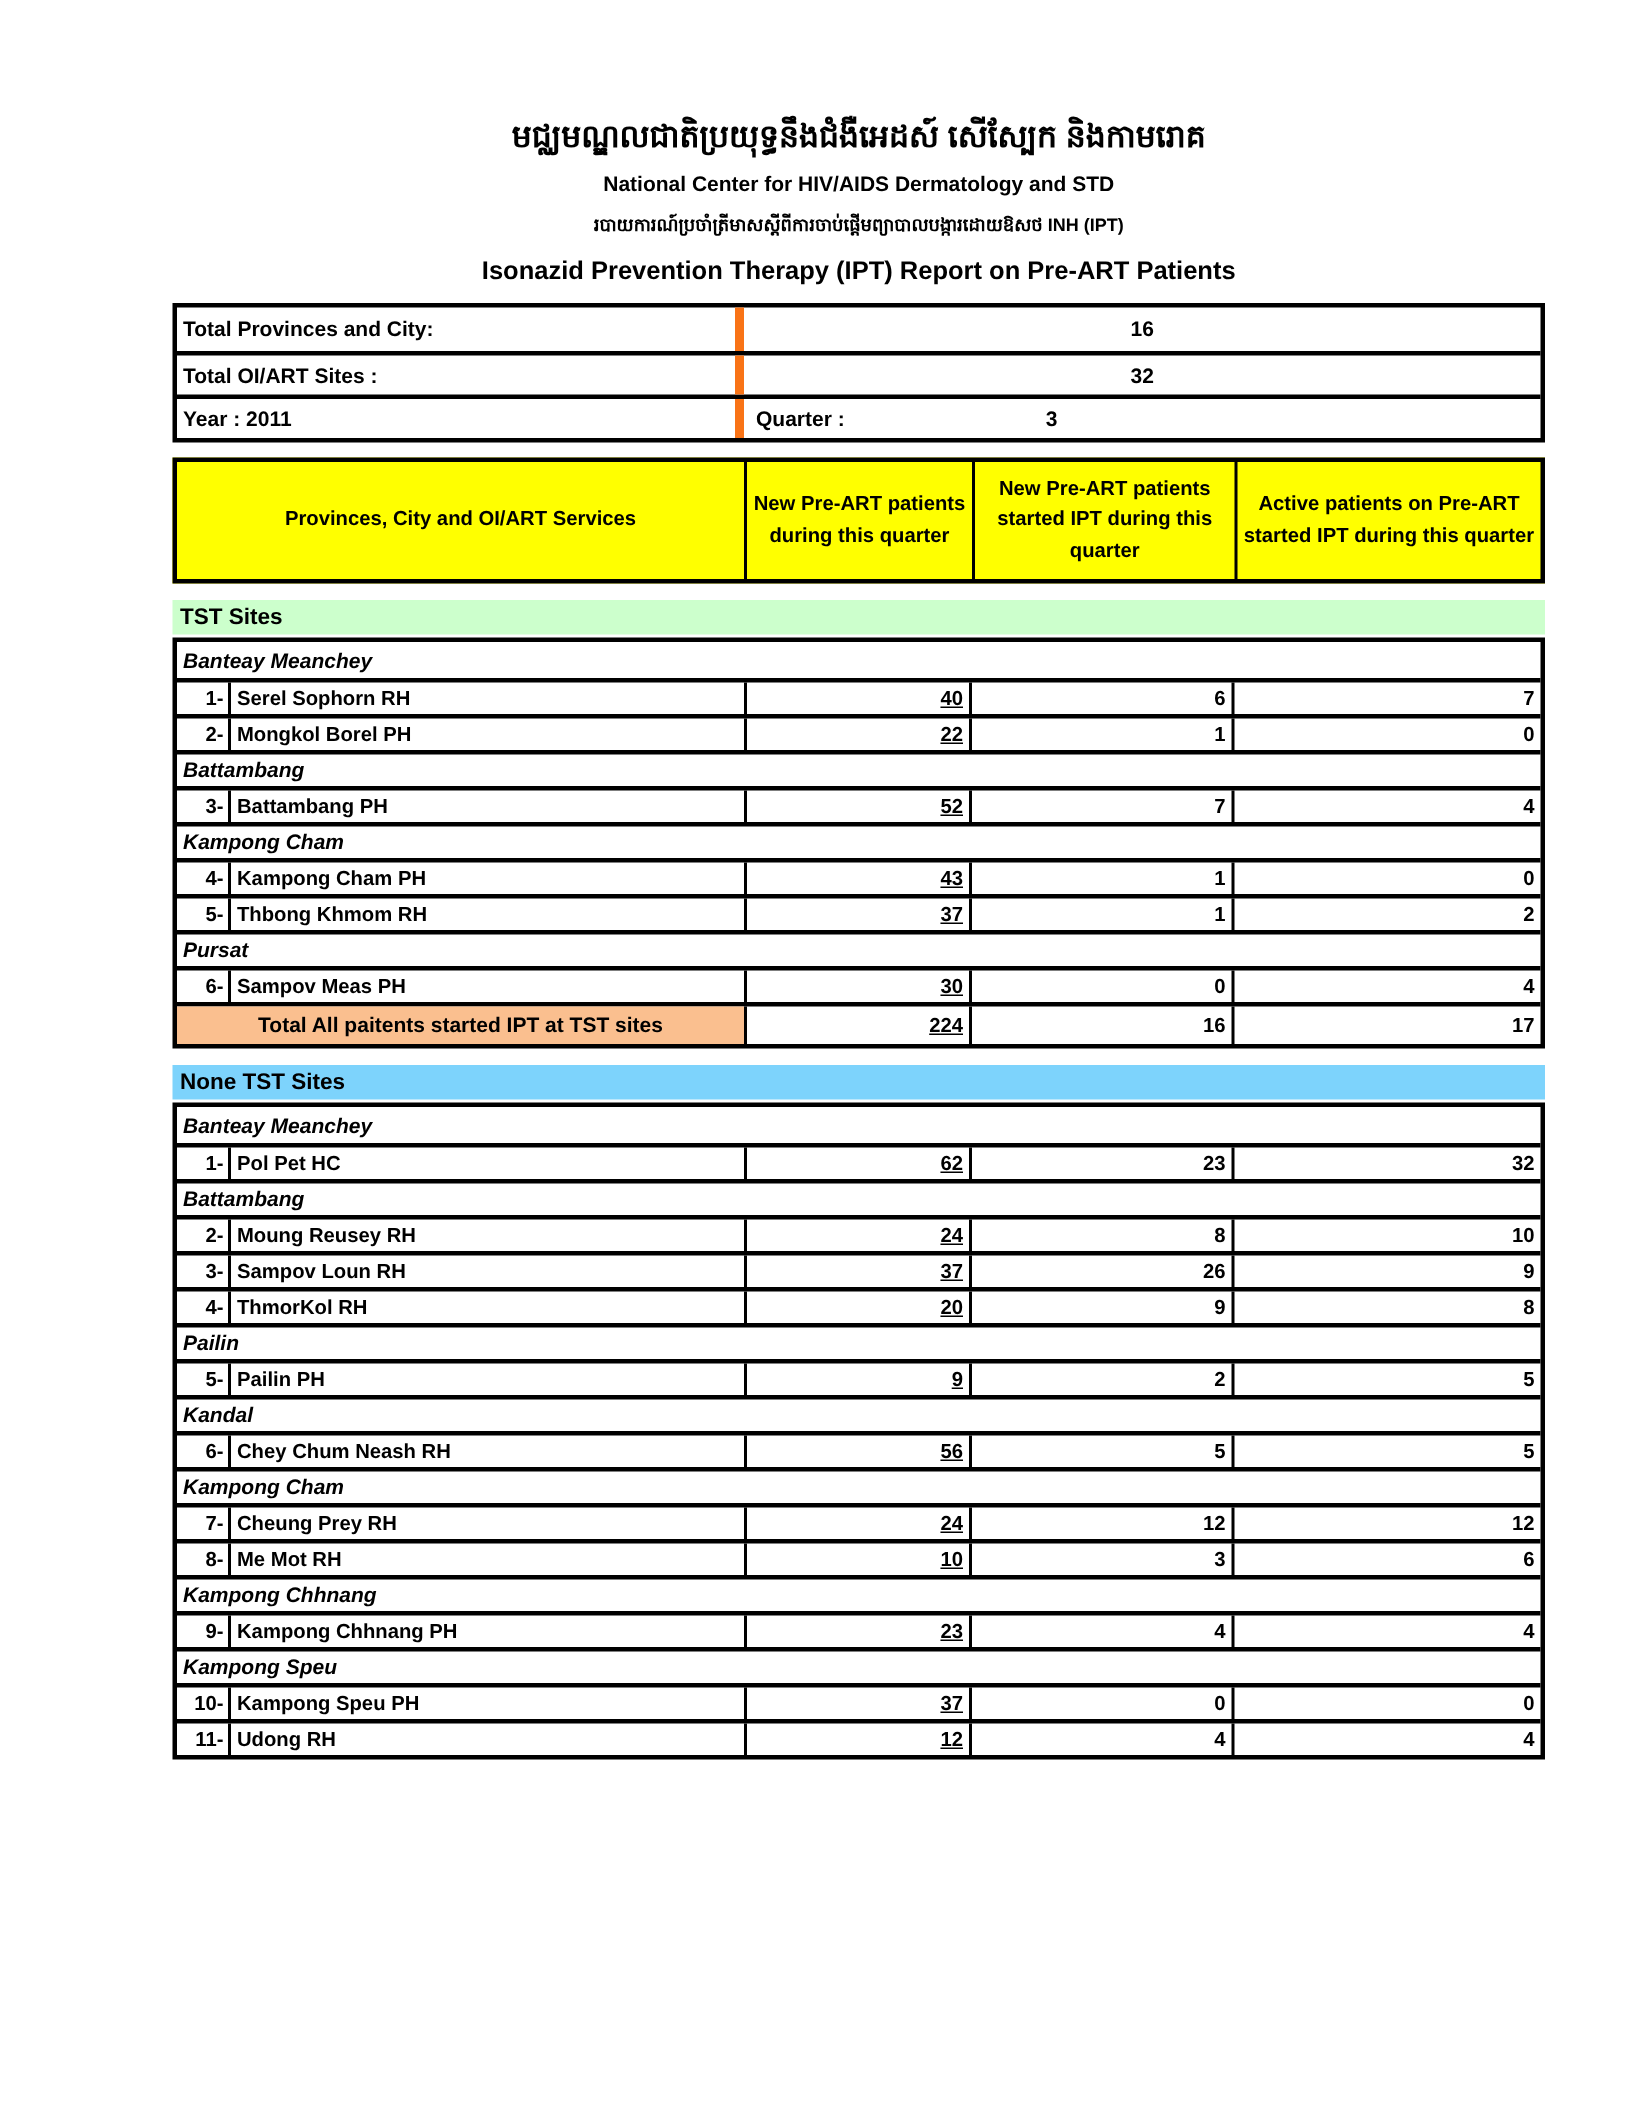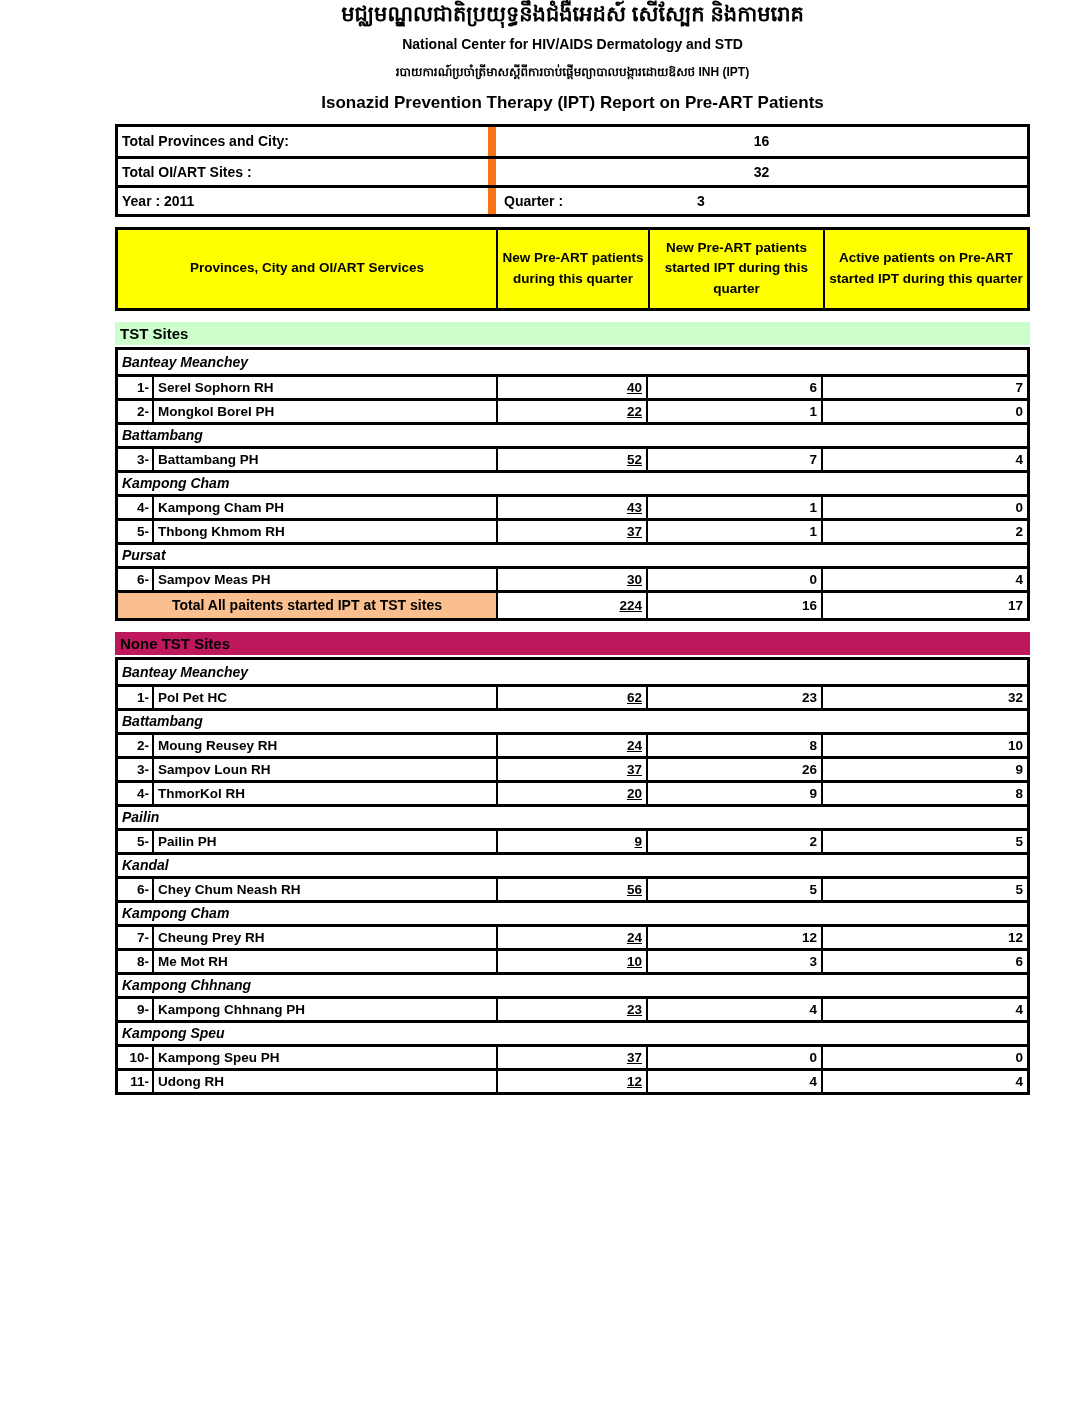--- a/index.html
+++ b/index.html
@@ -9,30 +9,30 @@
     width: 1088px; height: 1408px;
     margin: 0 auto;
     background: #ffffff;
     font-family: "Liberation Sans", sans-serif;
     color: #000;
   }
   .content { position: absolute; left: 115px; top: 0; width: 915px; }
 
   
   .titles { text-align: center; }
-  .t-khmer1 { font-size: 21px; font-weight: bold; line-height: 1.3; text-align: center; }
+  .t-khmer1 { padding-top: 78px; font-size: 21px; font-weight: bold; line-height: 1.3; text-align: center; }
   .t-en1    { margin-top: 9px;  font-size: 14px; font-weight: bold; }
   .t-khmer2 { margin-top: 13px; font-size: 12px; font-weight: bold; line-height: 1.3; }
   .t-en2    { margin-top: 12px; font-size: 17px; font-weight: bold; }
 
   
   .sumtable { margin-top: 11px; border: 3px solid #000; }
   .sumrow { display: flex; height: 29px; border-top: 3px solid #000; align-items: stretch; }
   .sumrow:first-child { border-top: none; }
-  .sumlabel { width: 378px; border-right: 8px solid #f97316; padding-left: 4px;
+  .sumlabel { width: 378px; border-right: 6px solid #f97316; padding-left: 4px;
               font-weight: bold; font-size: 14px; display: flex; align-items: center; }
   .sumvalue { flex: 1; display: flex; align-items: center; justify-content: center;
               font-weight: bold; font-size: 14px; }
   .qwrap { flex: 1; display: flex; align-items: center; }
   .qlabel { width: 150px; padding-left: 8px; font-weight: bold; font-size: 14px; }
   .qvalue { width: 110px; text-align: center; font-weight: bold; font-size: 14px; }
 
   
   .ytable { margin-top: 10px; border: 3px solid #000; display: flex; height: 84px; }
   .ycell { display: flex; align-items: center; justify-content: center; text-align: center;
@@ -159,21 +159,21 @@
       </div>
 
       <div class="trow total">
         <div class="c totlabel" style="background:#FABF8F;">Total All paitents started IPT at TST sites</div>
         <div class="c v v1">224</div>
         <div class="c v v2">16</div>
         <div class="c v v3">17</div>
       </div>
     </div>
 
-    <div class="band" style="background:#be185d;">None TST Sites</div>
+    <div class="band" style="background:#7dd3fc;">None TST Sites</div>
 
     <div class="dtable">
       <div class="trow">
         <div class="province">Banteay Meanchey</div>
       </div>
       <div class="trow">
         <div class="c no">1-</div>
         <div class="c name">Pol Pet HC</div>
         <div class="c v v1">62</div>
         <div class="c v v2">23</div>

